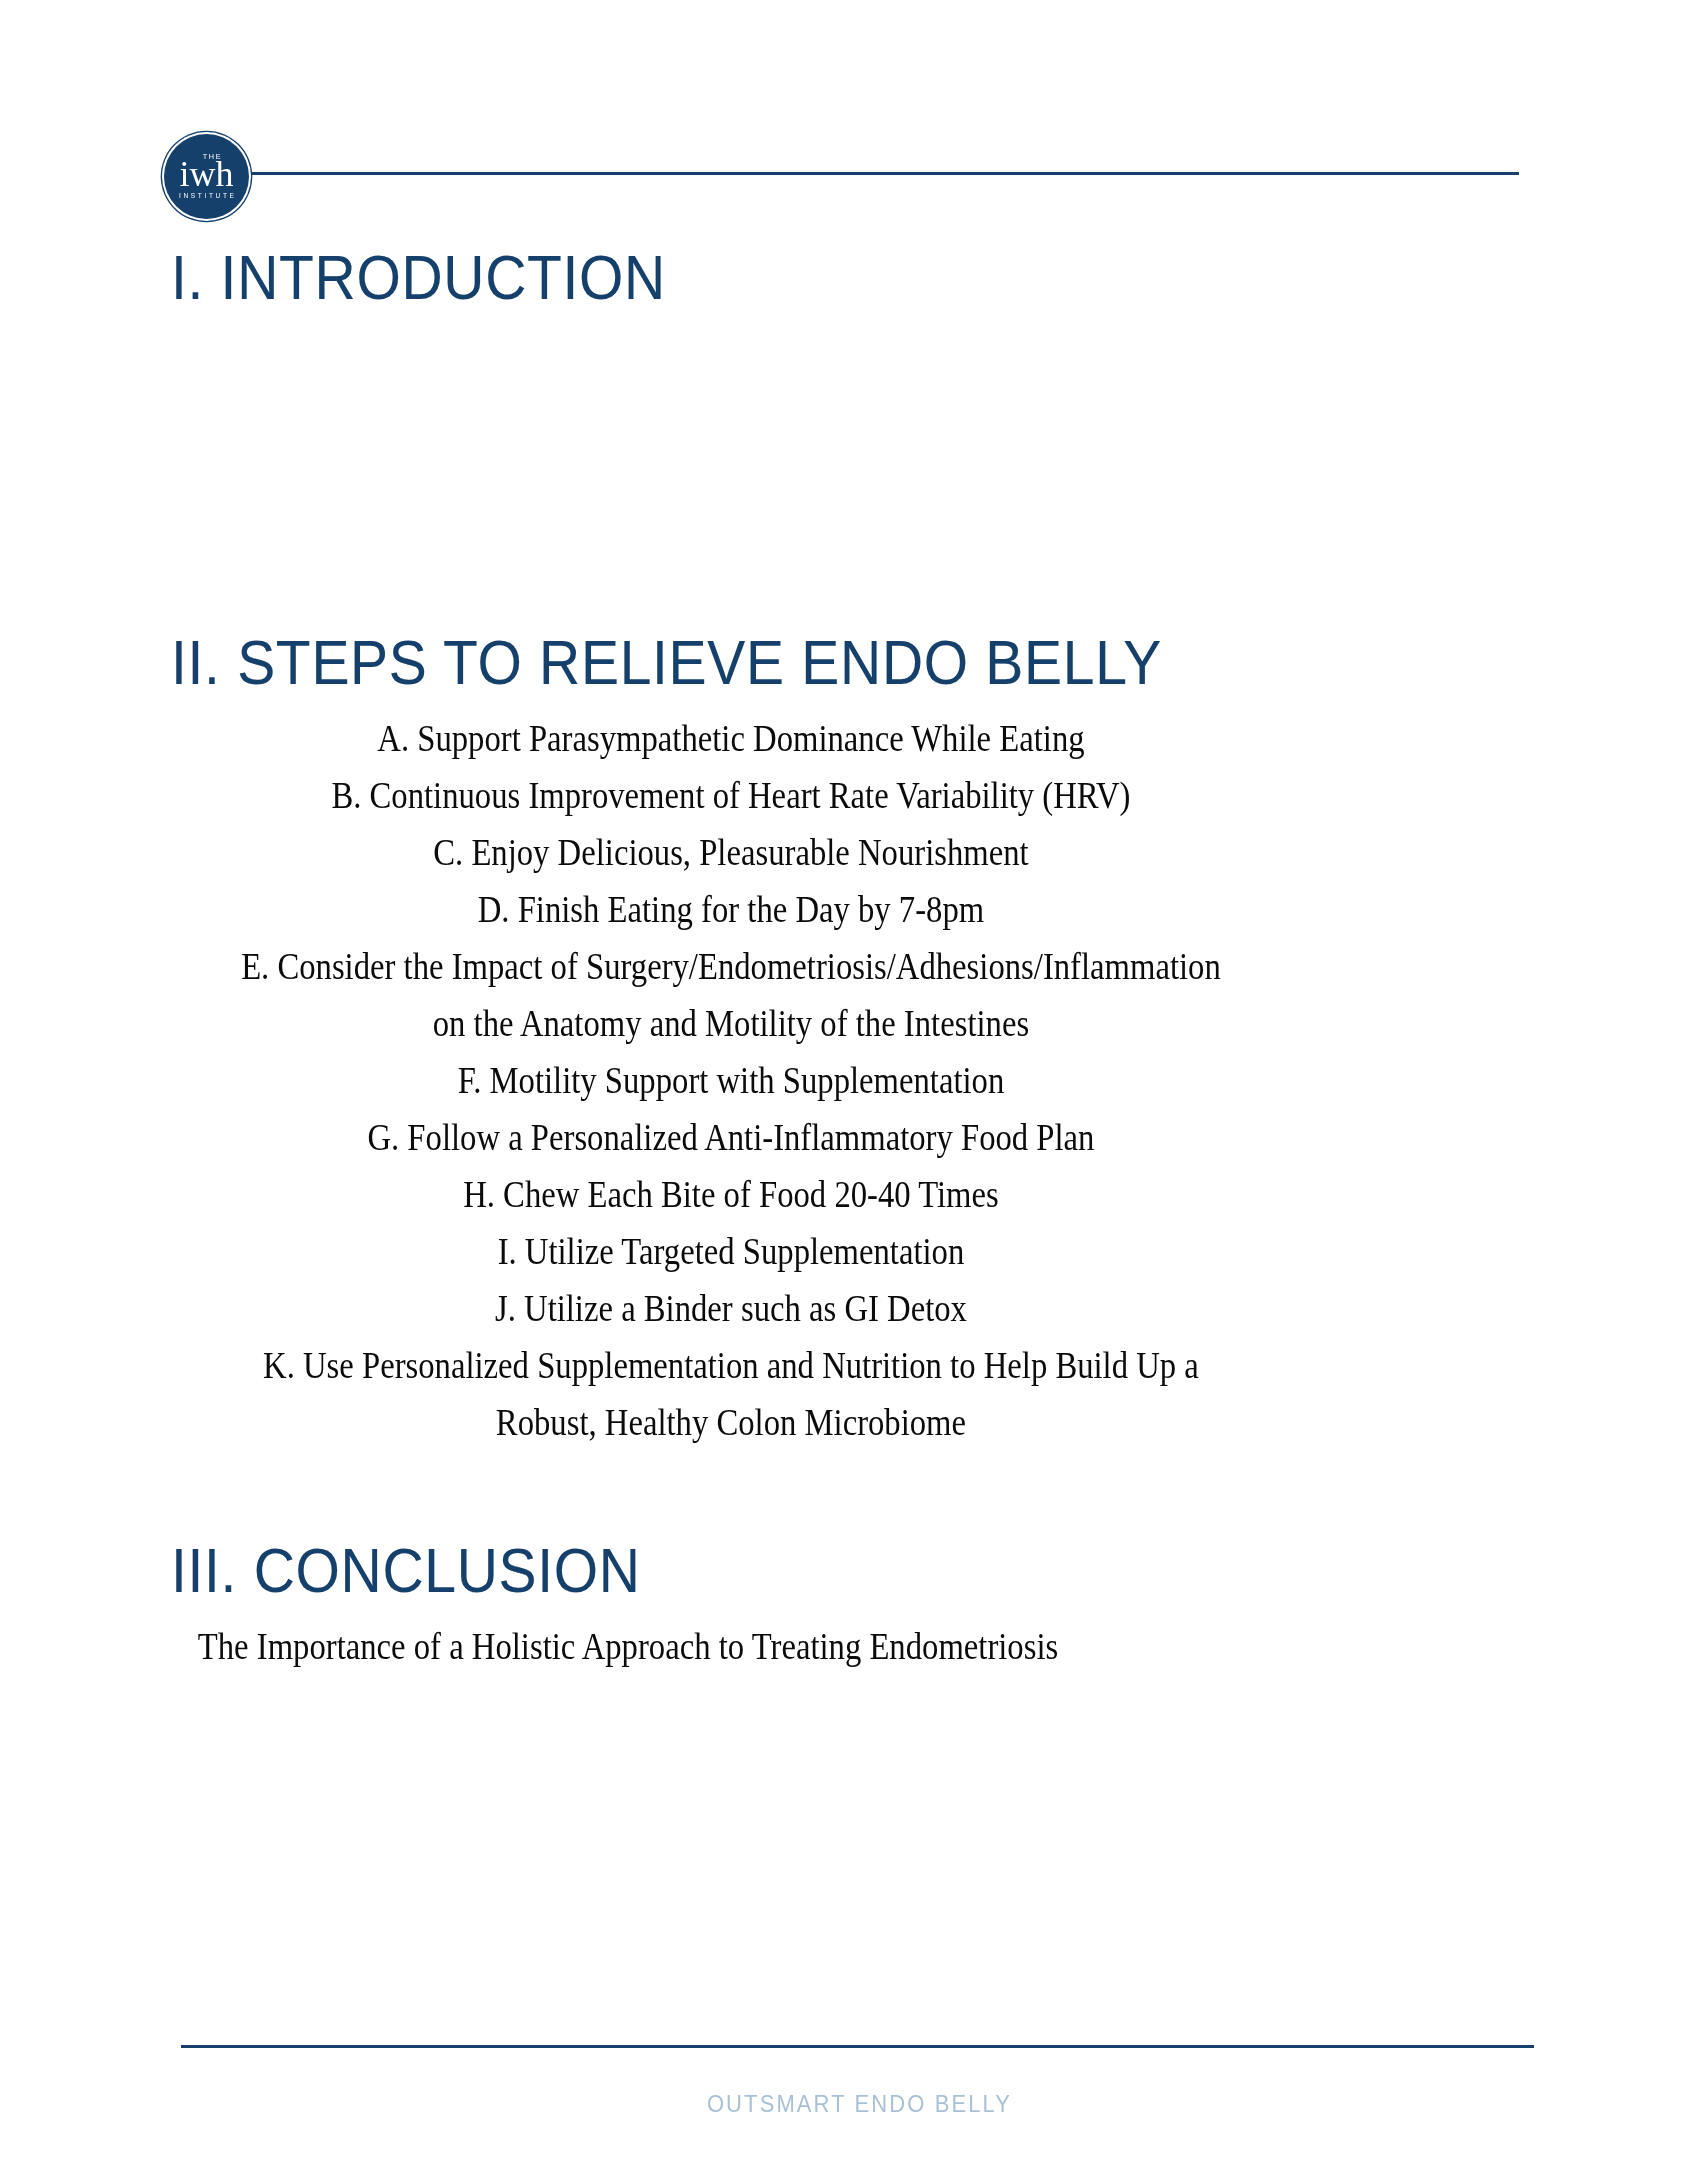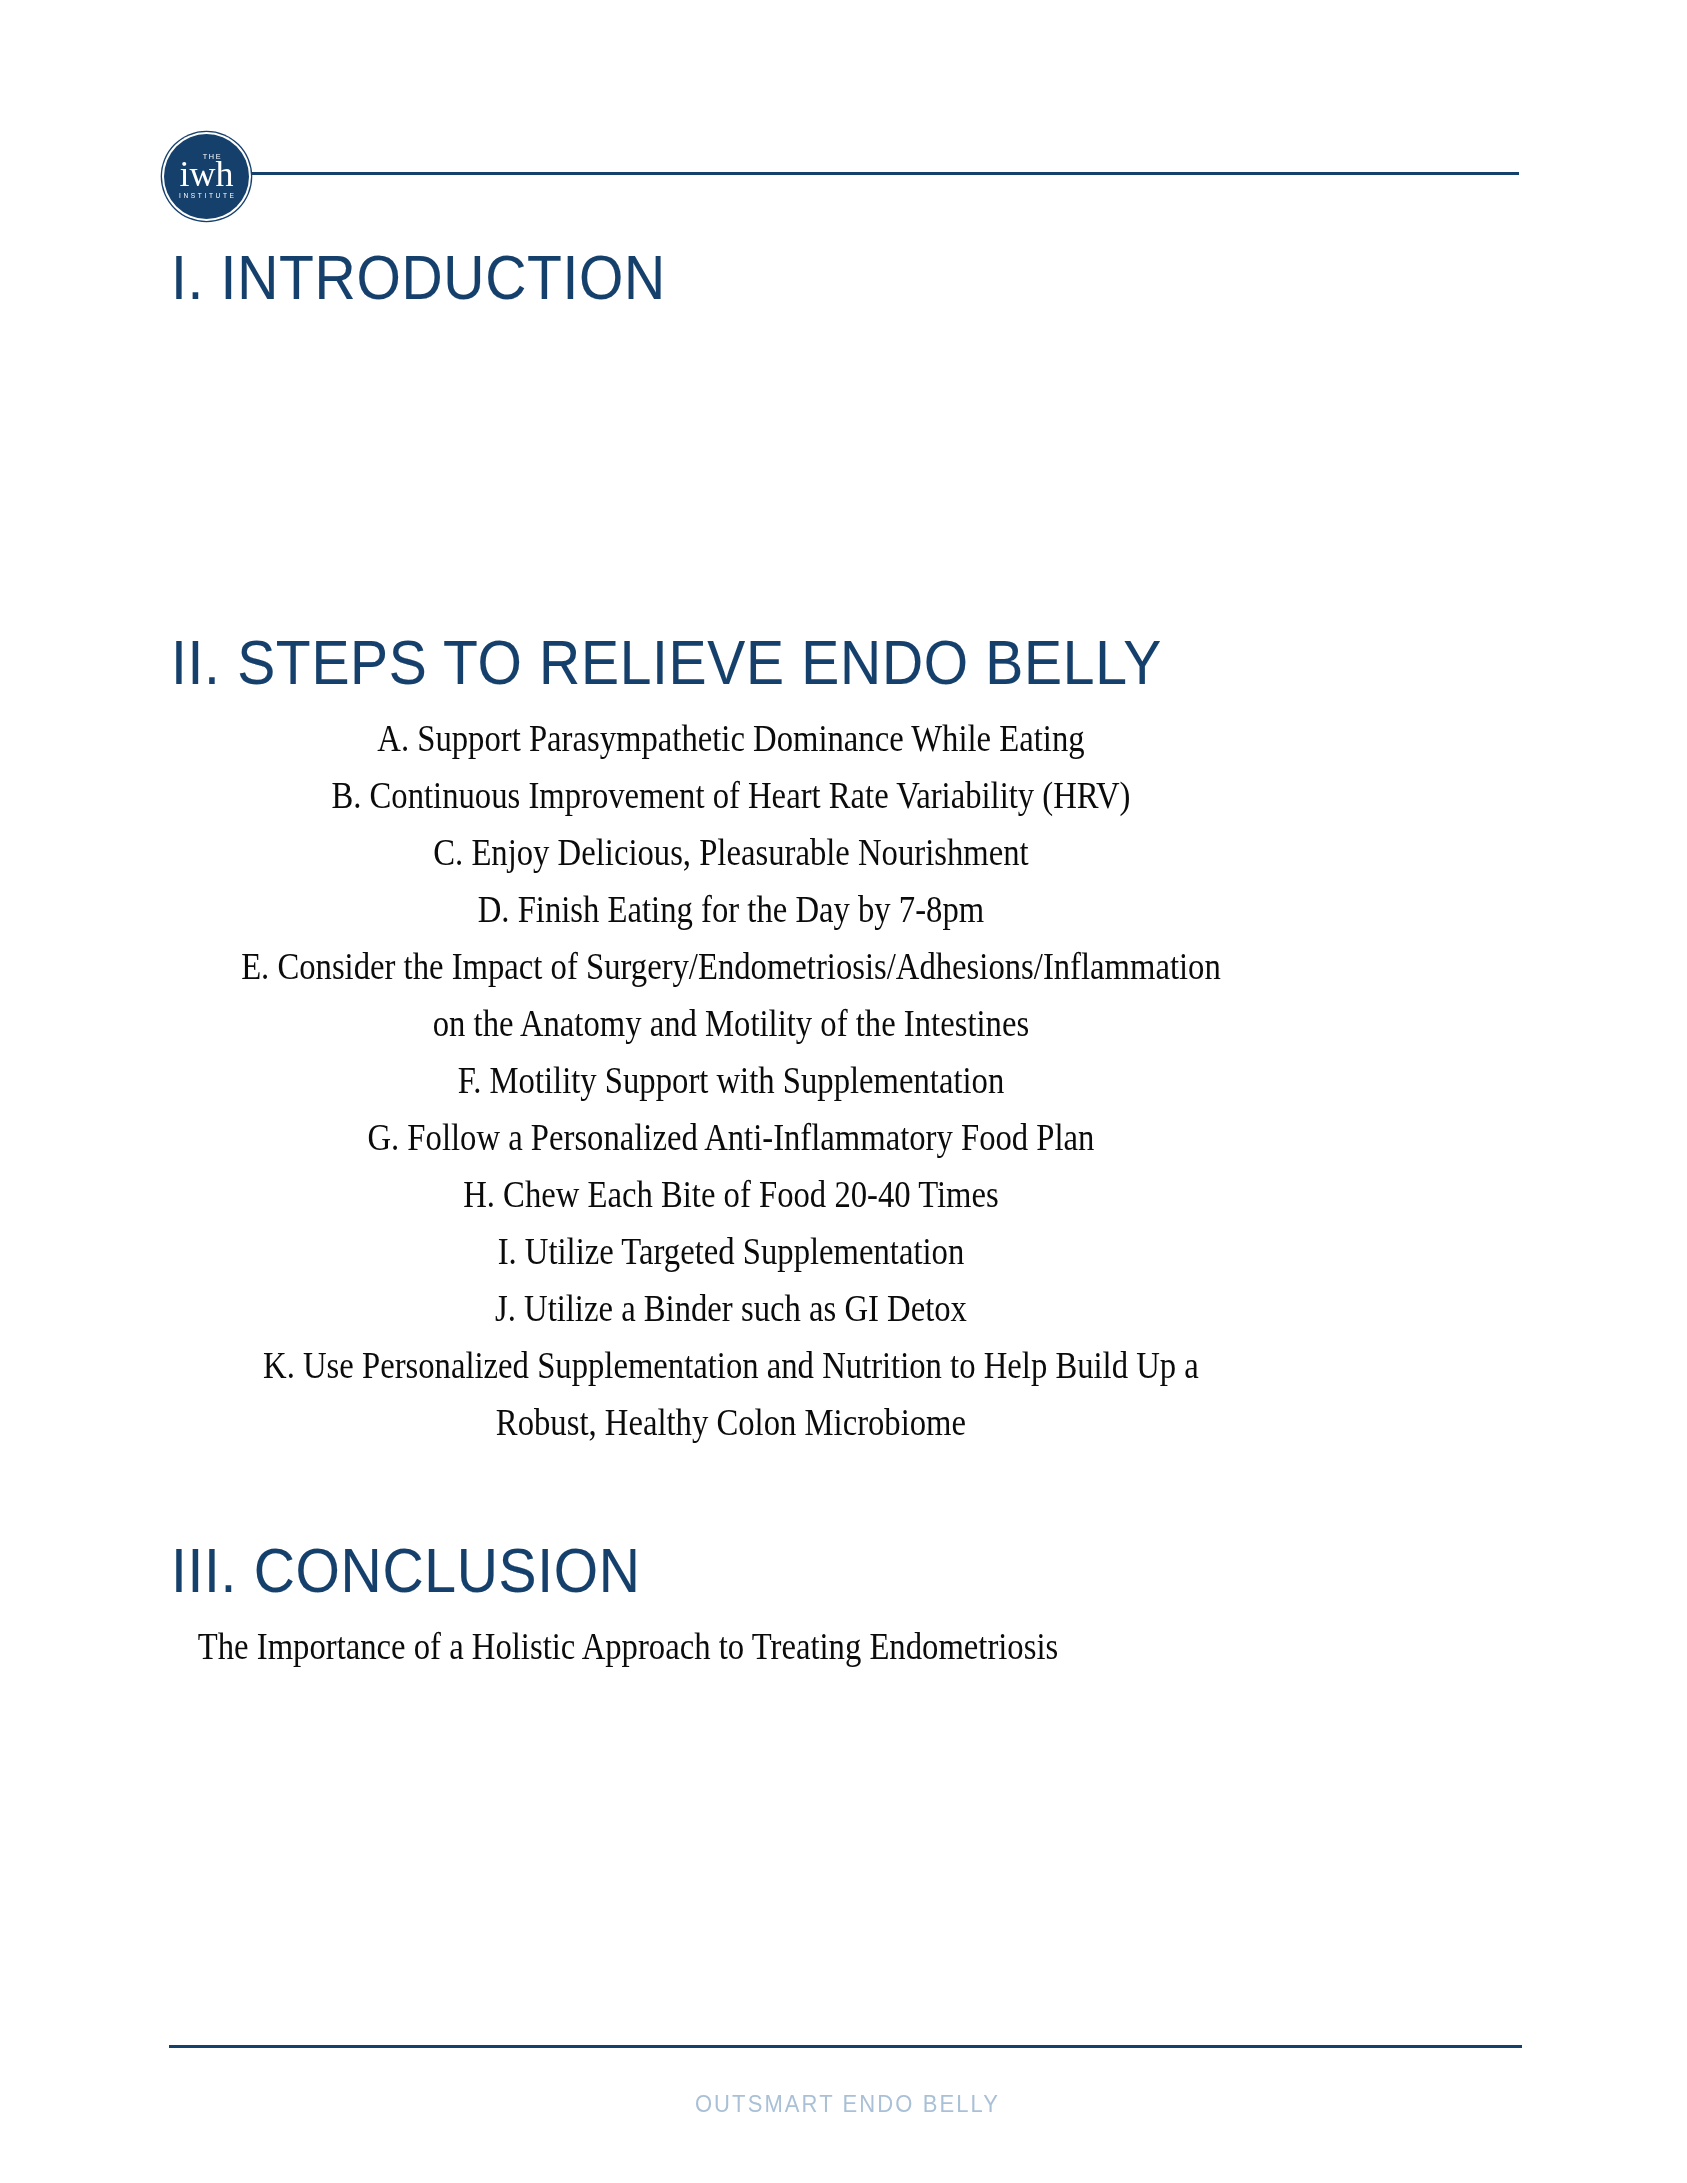--- a/index.html
+++ b/index.html
@@ -119,21 +119,21 @@
     white-space: normal;
   }
   .sec-para {
     padding-left: 230px;
     padding-right: 152px;
   }
 
   
   .footer {
     position: absolute;
-    left: 4px;
+    left: 16px;
     top: 2030px;
     width: 1606px;
     height: 153px;
   }
   .footer-rule {
     position: absolute;
     left: 165px;
     top: 14.6px;
     width: 1353px;
     height: 3.3px;

